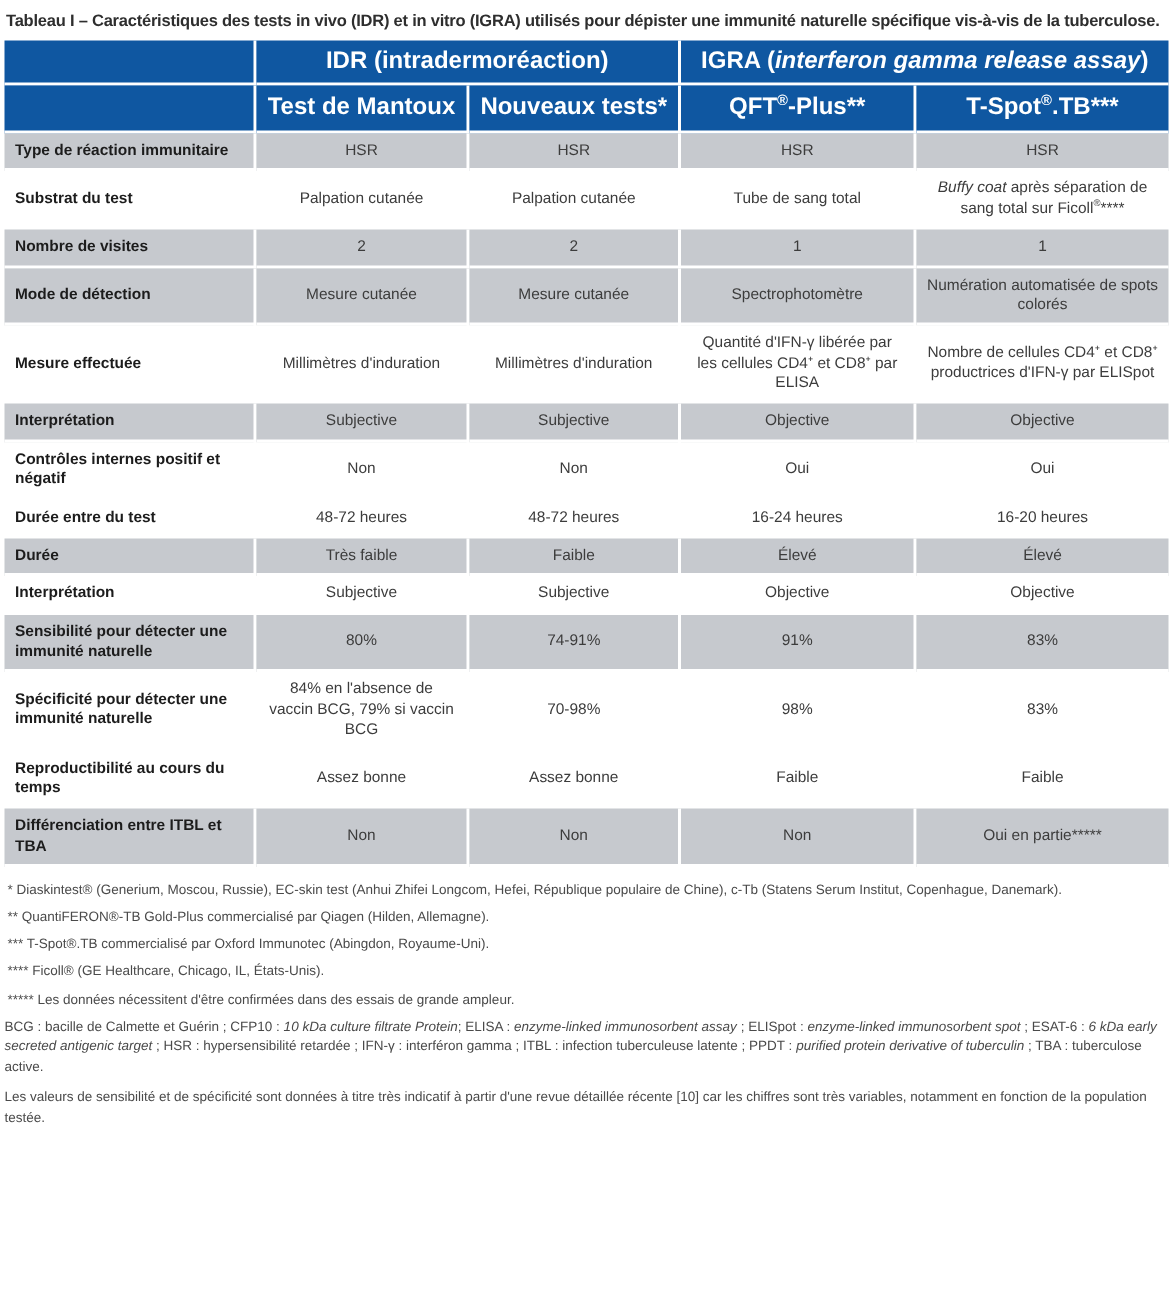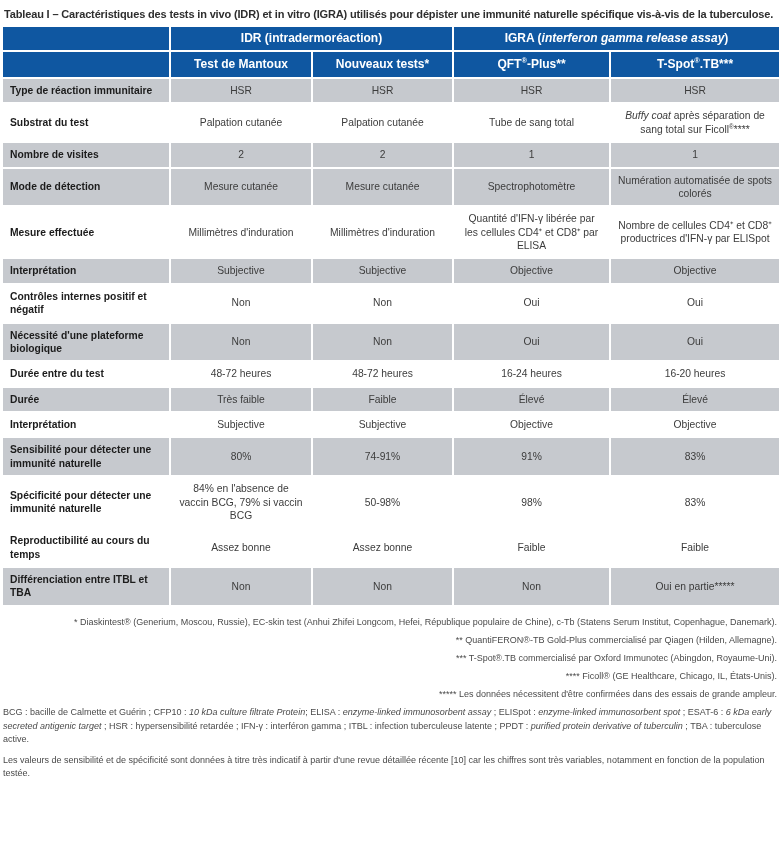--- a/index.html
+++ b/index.html
@@ -3,29 +3,29 @@
 <meta charset="utf-8">
 <style>
   :root { --blue:#0f57a1; --gray:#c6c9ce; }
   html, body { margin:0; padding:0; background:#ffffff; }
   body { width:782px; font-family:"Liberation Sans", sans-serif; color:#222; }
   .page { padding:4px 3px 6px; }
   .title { font-size:11px; font-weight:bold; color:#2e2e2e; letter-spacing:-0.15px; padding:4px 1px 7px; }
   table { border-collapse:separate; border-spacing:0; width:776px; table-layout:fixed; }
   th, td { border-right:2px solid #fff; border-bottom:2px solid #fff; box-sizing:border-box; }
   th:last-child, td:last-child { border-right:none; }
-  thead th { background:var(--blue); color:#fff; text-align:center; font-size:12px; font-weight:bold; padding:5px 4px; line-height:1.25; }
+  thead th { background:var(--blue); color:#fff; text-align:center; font-size:16px; font-weight:bold; padding:5px 4px; line-height:1.25; }
   thead tr.group th { padding:4px 4px; }
   tbody th.row-label { text-align:left; font-size:10.3px; font-weight:bold; color:#1c1c1c; padding:5px 8px 5px 7px; line-height:1.3; }
   tbody td { text-align:center; font-size:10.3px; font-weight:normal; color:#3c3c3c; padding:5px 7px; line-height:1.3; }
   tr.gray th, tr.gray td { background:var(--gray); }
   tr.white th, tr.white td { background:#ffffff; }
   sup { font-size:0.62em; line-height:0; }
   .footnotes { padding:9px 2px 0; }
-  .footnotes p { margin:0 0 6px; font-size:9px; color:#4a4a4a; line-height:1.35;text-align:right; }
+  .footnotes p { margin:0 0 6px; font-size:9px; color:#4a4a4a; line-height:1.35; }
   .abbr { margin:2px 0 7px; font-size:9px; color:#4a4a4a; line-height:1.5; }
   .note { margin:0; font-size:9px; color:#4a4a4a; line-height:1.5; }
   .i { font-style:italic; }
 </style>
 </head>
 <body>
 
 <div class="page">
 
   <div class="title">Tableau I – Caractéristiques des tests in vivo (IDR) et in vitro (IGRA) utilisés pour dépister une immunité naturelle spécifique vis-à-vis de la tuberculose.</div>
@@ -95,27 +95,20 @@
           <td>Objective</td>
           <td>Objective</td>
         </tr>
         <tr class="white">
           <th class="row-label">Contrôles internes positif et négatif</th>
           <td>Non</td>
           <td>Non</td>
           <td>Oui</td>
           <td>Oui</td>
         </tr>
-        <tr class="gray">
-          <th class="row-label">Nécessité d'une plateforme biologique</th>
-          <td>Non</td>
-          <td>Non</td>
-          <td>Oui</td>
-          <td>Oui</td>
-        </tr>
         <tr class="white">
           <th class="row-label">Durée entre du test</th>
           <td>48-72 heures</td>
           <td>48-72 heures</td>
           <td>16-24 heures</td>
           <td>16-20 heures</td>
         </tr>
         <tr class="gray">
           <th class="row-label">Durée</th>
           <td>Très faible</td>
@@ -133,21 +126,21 @@
         <tr class="gray">
           <th class="row-label">Sensibilité pour détecter une immunité naturelle</th>
           <td>80%</td>
           <td>74-91%</td>
           <td>91%</td>
           <td>83%</td>
         </tr>
         <tr class="white">
           <th class="row-label">Spécificité pour détecter une immunité naturelle</th>
           <td>84% en l'absence de vaccin BCG, 79% si vaccin BCG</td>
-          <td>50-98%</td>
+          <td>70-98%</td>
           <td>98%</td>
           <td>83%</td>
         </tr>
         <tr class="white">
           <th class="row-label">Reproductibilité au cours du temps</th>
           <td>Assez bonne</td>
           <td>Assez bonne</td>
           <td>Faible</td>
           <td>Faible</td>
         </tr>

